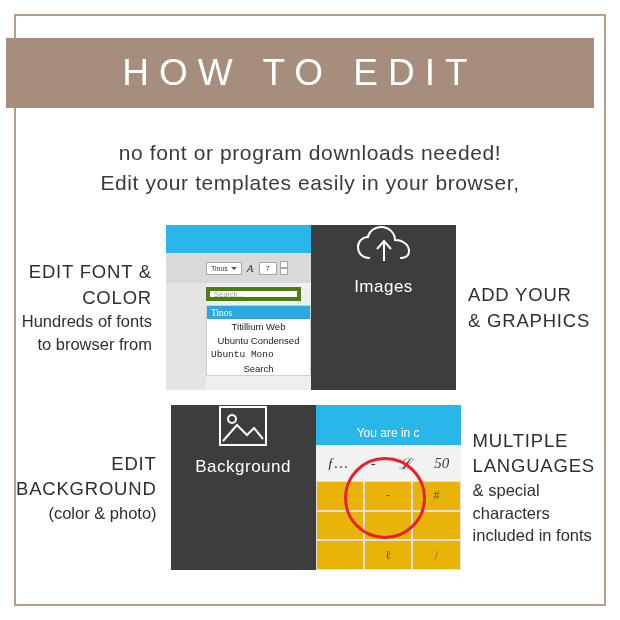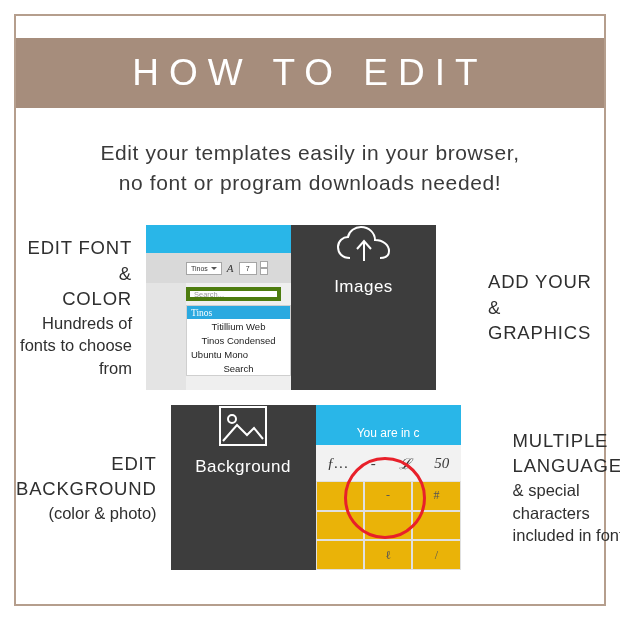--- a/index.html
+++ b/index.html
@@ -11,21 +11,21 @@
   .page{
     position:relative;width:620px;height:620px;background:#fff;
     box-sizing:border-box;
   }
   .outer-border{
     position:absolute;left:14px;top:14px;right:14px;bottom:14px;
     border:2px solid #b59e8d;box-sizing:border-box;
   }
   
   .header-band{
-    position:absolute;left:16px;top:38px;width:588px;height:70px;
+    position:absolute;left:6px;top:38px;width:588px;height:70px;
     background:#a68d7c;display:flex;align-items:center;justify-content:center;
   }
   .header-title{
     color:#ffffff;font-size:37px;letter-spacing:10px;font-weight:300;
     font-family:"Liberation Sans", sans-serif;
     white-space:nowrap;
   }
   
   .subtitle{
     position:absolute;left:40px;top:138px;width:540px;text-align:center;
@@ -36,21 +36,21 @@
   .feature-row{position:absolute;display:flex;align-items:center;}
   .row1{left:16px;top:225px;width:588px;height:165px;}
   .row2{left:16px;top:405px;width:588px;height:165px;}
 
   .caption{
     color:#2f2f2f;font-size:17px;line-height:1.38;font-weight:300;
   }
   .caption .big{font-size:18.5px;letter-spacing:0.8px;text-transform:uppercase;}
   .caption .small{font-size:16.5px;}
   .cap-left{width:145px;text-align:right;padding-right:14px;}
-  .cap-right{width:145px;text-align:left;padding-left:12px;margin-left:40px;}
+  .cap-right{width:145px;text-align:left;padding-left:12px;}
   .spacer{flex:1;}
 
   
   .panel{
     width:145px;height:165px;position:relative;overflow:hidden;
     background:#3d3d3d;flex:none;
   }
   .panel.dark{display:flex;flex-direction:column;align-items:center;gap:10px;}
   .panel-label{color:#fff;font-size:17px;font-weight:300;letter-spacing:0.5px;}
 
@@ -66,21 +66,21 @@
   .fp-num{background:#fff;border:1px solid #a5a5a5;font-size:7px;color:#333;width:18px;height:13px;
     display:flex;align-items:center;justify-content:center;box-sizing:border-box;}
   .fp-spin{display:flex;flex-direction:column;}
   .fp-spin div{width:8px;height:7px;background:#fff;border:1px solid #a5a5a5;box-sizing:border-box;}
   .fp-search{position:absolute;left:40px;top:62px;width:95px;height:14px;background:#fff;
     border:4px solid #4d7c0f;font-size:7.5px;color:#999;display:flex;align-items:center;padding-left:4px;box-sizing:border-box;}
   .fp-list{position:absolute;left:40px;top:80px;width:105px;background:#fff;border:1px solid #cfcfcf;box-sizing:border-box;}
   .fp-item{font-size:9.5px;color:#222;padding:1.5px 4px;font-family:"Liberation Serif", serif;}
   .fp-item.sel{background:#2aa9e0;color:#fff;}
   .fp-item.sans{font-family:"Liberation Sans", sans-serif;text-align:center;}
-  .fp-item.mono{font-family:Liberation Sans, sans-serif;}
+  .fp-item.mono{font-family:Liberation Mono, monospace;}
   .fp-leftgray{position:absolute;left:0;top:58px;width:40px;bottom:0;background:#e4e4e4;}
 
   
   .kbpanel{background:#eab308;}
   .kb-blue{position:absolute;left:0;top:0;width:100%;height:40px;background:#29b6e8;
     color:#fff;font-size:12px;display:flex;align-items:flex-end;justify-content:center;padding-bottom:5px;box-sizing:border-box;}
   .kb-strip{position:absolute;left:0;top:40px;width:100%;height:36px;background:#f2f2f2;
     display:flex;align-items:center;justify-content:space-around;border-bottom:1px solid #dcdcdc;}
   .kb-strip span{font-family:"Liberation Serif", serif;font-style:italic;font-size:15px;color:#3a3a3a;}
   .kb-grid{position:absolute;left:0;top:76px;width:100%;bottom:0;display:grid;
@@ -96,30 +96,30 @@
 
 <div class="page">
 
   <div class="outer-border"></div>
 
   <div class="header-band">
     <div class="header-title">HOW TO EDIT</div>
   </div>
 
   <div class="subtitle">
+    <div>no font or program downloads needed!</div>
     <div>Edit your templates easily in your browser,</div>
-    <div>no font or program downloads needed!</div>
   </div>
 
   <div class="feature-row row1">
 
     <div class="caption cap-left">
       <div class="big">EDIT FONT &amp;</div>
       <div class="big">COLOR</div>
-      <div class="small">Hundreds of fonts to choose from</div>
+      <div class="small">Hundreds of fonts to browser from</div>
     </div>
 
     <div class="panel fontpanel">
       <div class="fp-bluebar"></div>
       <div class="fp-leftgray"></div>
       <div class="fp-topbar">
         <div class="fp-chip">
           <span>Tinos</span>
           <span class="fp-caret"></span>
         </div>
@@ -127,21 +127,21 @@
         <div class="fp-num">7</div>
         <div class="fp-spin">
             <div></div>
             <div></div>
           </div>
       </div>
       <div class="fp-search">Search...</div>
       <div class="fp-list">
         <div class="fp-item sel">Tinos</div>
         <div class="fp-item sans">Titillium Web</div>
-        <div class="fp-item sans">Tinos Condensed</div>
+        <div class="fp-item sans">Ubuntu Condensed</div>
         <div class="fp-item mono">Ubuntu Mono</div>
         <div class="fp-item sans">Search</div>
       </div>
     </div>
 
     <div class="spacer"></div>
 
     <div class="panel dark">
       <span>
         <svg width="56" height="42" viewBox="0 0 56 42" fill="none" stroke="#ffffff" stroke-width="2">

